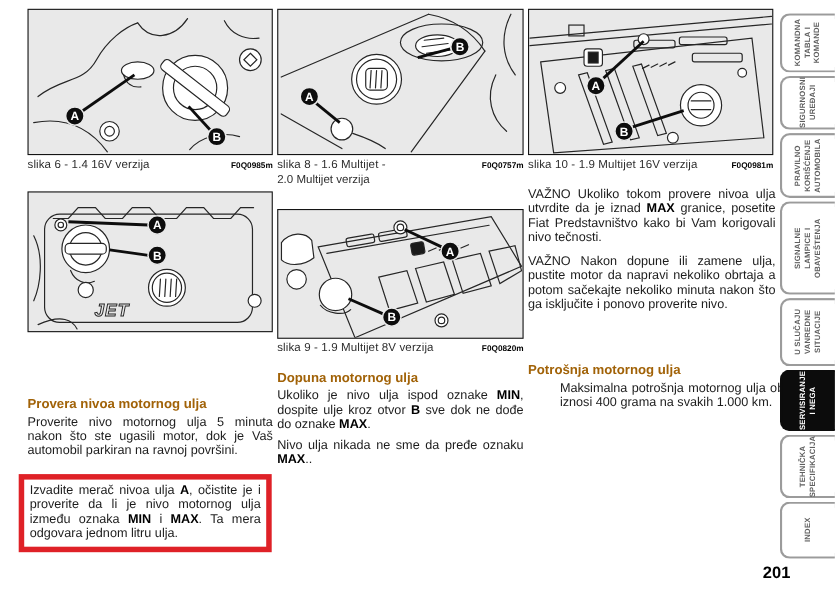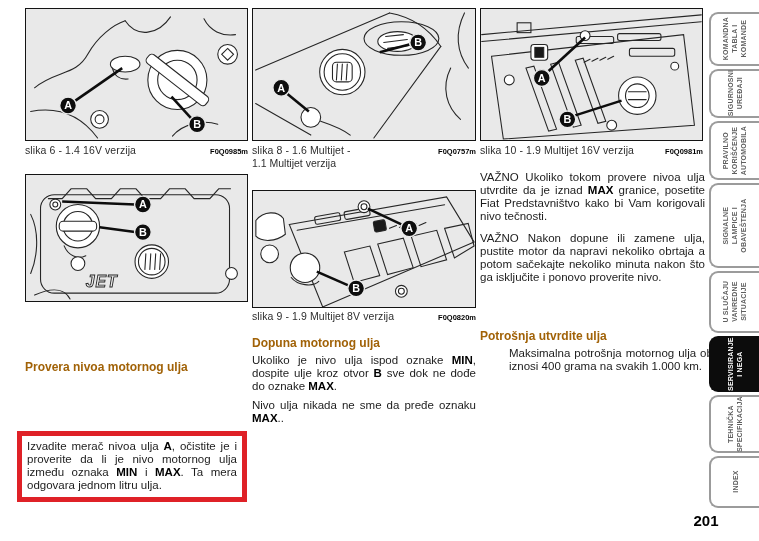--- a/index.html
+++ b/index.html
@@ -150,21 +150,21 @@
             <circle cx="167" cy="34" r="8.5" fill="#0d0d0d" stroke="#e9e9e9" stroke-width="1.4"></circle>
             <text x="167" y="38" text-anchor="middle" font-size="11" font-weight="bold" fill="#fff">B</text>
           </g>
       </g>
     </svg>
   </div>
   <div class="caption" style="left:252px; top:144px; width:224px;">
     <span class="cap-text">slika 8 - 1.6 Multijet -</span>
     <span class="fig-code">F0Q0757m</span>
   </div>
-  <div class="caption2" style="left:252px; top:157px; width:224px;">1.1 Multijet verzija</div>
+  <div class="caption2" style="left:252px; top:157px; width:224px;">2.0 Multijet verzija</div>
 
   <div class="fig" style="left:252px; top:190px; width:224px; height:118px;">
     <svg viewBox="0 0 224 118">
       <g stroke="#262626" stroke-width="1.1" fill="none" stroke-linecap="round">
         <path d="M2,30 C10,20 24,20 30,28 L32,44 C22,52 8,52 2,46 Z" fill="#fff"></path>
         <circle cx="16" cy="64" r="9" fill="#fff"></circle>
         <path d="M36,34 L196,6 L224,52 L70,118 Z"></path>
         <path d="M44,40 L194,14"></path>
         <rect x="62" y="24" width="26" height="8" rx="2" transform="rotate(-10 75 28)"></rect>
         <rect x="92" y="19" width="26" height="8" rx="2" transform="rotate(-10 105 23)"></rect>
@@ -238,29 +238,30 @@
           </g>
       </g>
     </svg>
   </div>
   <div class="caption" style="left:480px; top:144px; width:223px;">
     <span class="cap-text">slika 10 - 1.9 Multijet 16V verzija</span>
     <span class="fig-code">F0Q0981m</span>
   </div>
 
   <div class="h2" style="left:25px; top:360px; width:223px;">Provera nivoa motornog ulja</div>
+  <div class="para" style="left:25px; top:378px; width:223px;">Proverite nivo motornog ulja 5 minuta nakon što ste ugasili motor, dok je Vaš automobil parkiran na ravnoj površini.</div>
   <div class="redbox" style="left:17px; top:431px; width:230px;"><span>Izvadite merač nivoa ulja </span><b>A</b><span>, očistite je i proverite da li je nivo motornog ulja između oznaka </span><b>MIN</b><span> i </span><b>MAX</b><span>. Ta mera odgovara jednom litru ulja.</span></div>
 
   <div class="h2" style="left:252px; top:336px; width:224px;">Dopuna motornog ulja</div>
   <div class="para" style="left:252px; top:354px; width:224px;"><span>Ukoliko je nivo ulja ispod oznake </span><b>MIN</b><span>, dospite ulje kroz otvor </span><b>B</b><span> sve dok ne dođe do oznake </span><b>MAX</b><span>.</span></div>
   <div class="para" style="left:252px; top:399px; width:224px;"><span>Nivo ulja nikada ne sme da pređe oznaku </span><b>MAX</b><span>..</span></div>
 
   <div class="para" style="left:480px; top:171px; width:225px;"><span>VAŽNO Ukoliko tokom provere nivoa ulja utvrdite da je iznad </span><b>MAX</b><span> granice, posetite Fiat Predstavništvo kako bi Vam korigovali nivo tečnosti.</span></div>
   <div class="para" style="left:480px; top:232px; width:225px;">VAŽNO Nakon dopune ili zamene ulja, pustite motor da napravi nekoliko obrtaja a potom sačekajte nekoliko minuta nakon što ga isključite i ponovo proverite nivo.</div>
-  <div class="h2" style="left:480px; top:329px; width:225px;">Potrošnja utvrdite ulja</div>
+  <div class="h2" style="left:480px; top:329px; width:225px;">Potrošnja motornog ulja</div>
   <div class="para" style="left:479px; top:347px; width:225px;margin-left:30px;">Maksimalna potrošnja motornog ulja obično iznosi 400 grama na svakih 1.000 km.</div>
 
   <div class="tab" style="top:12px; height:54px;">
       <span class="lbl">KOMANDNA
 TABLA I
 KOMANDE</span>
     </div>
   <div class="tab" style="top:69px; height:49px;">
       <span class="lbl">SIGURNOSNI
 UREĐAJI</span>

